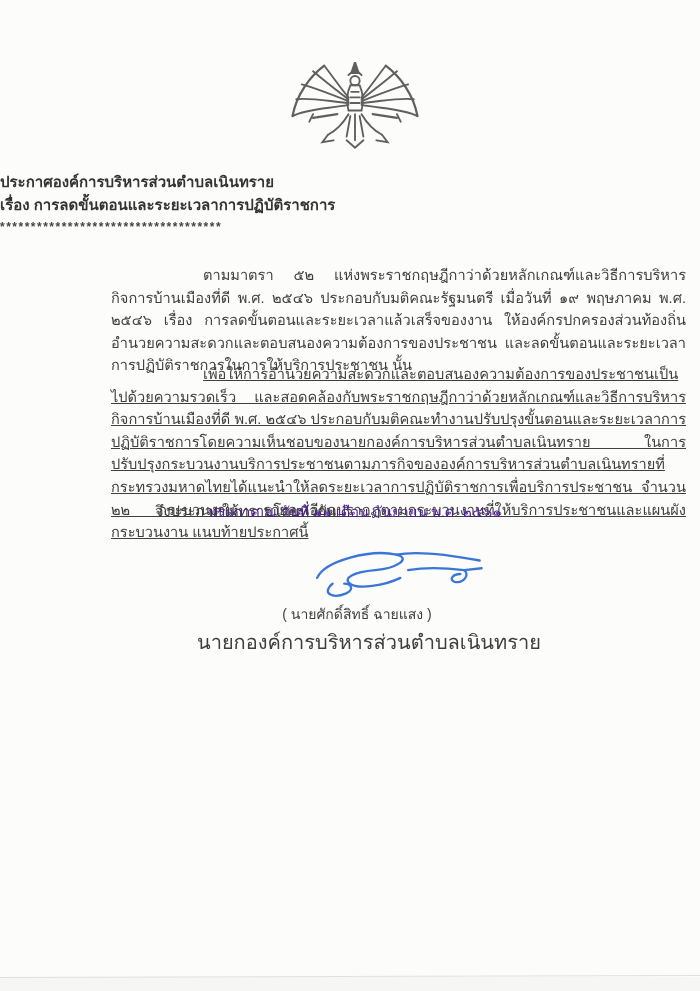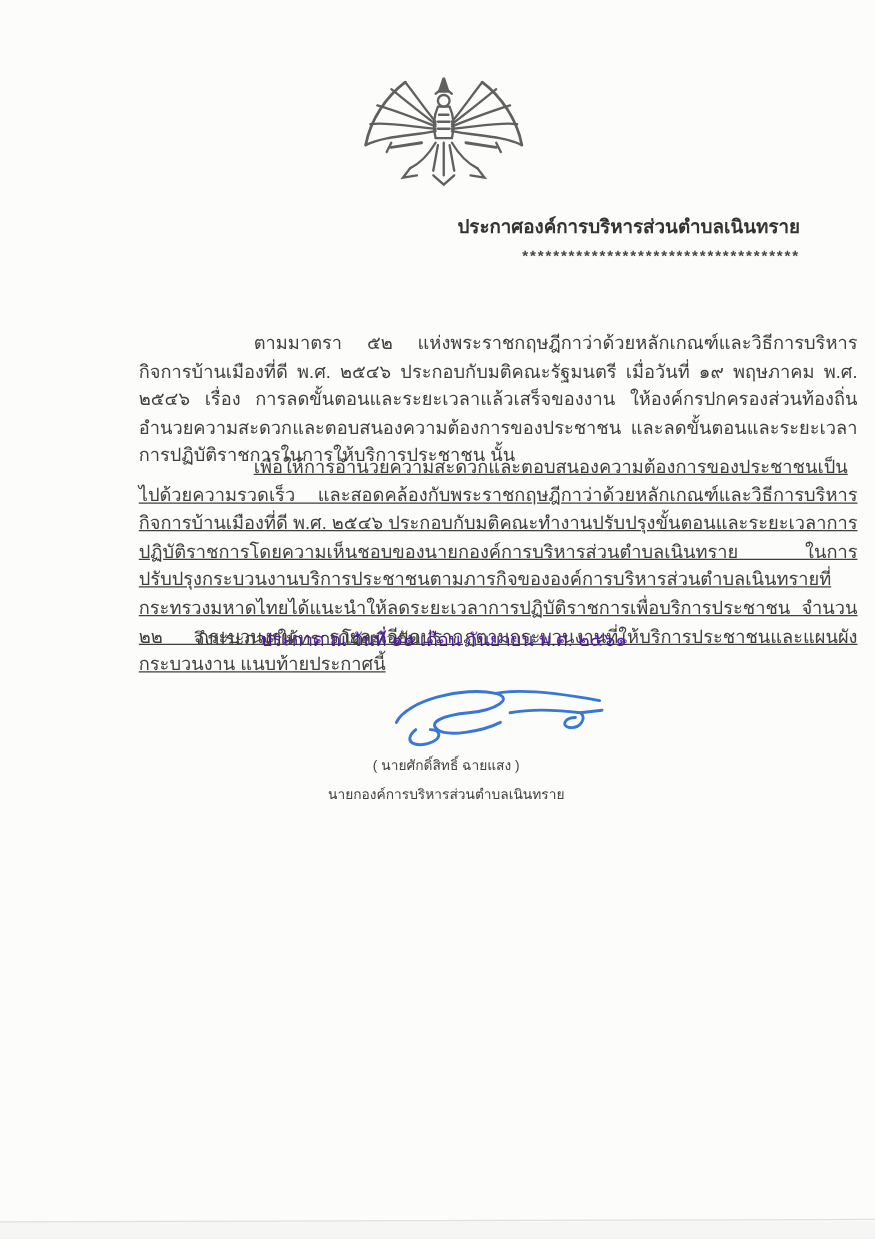--- a/index.html
+++ b/index.html
@@ -8,21 +8,21 @@
     width:700px;height:991px;
     margin:0 auto;
     background:var(--paper,#fcfcfb);
     overflow:hidden;
     font-family:"Liberation Sans","DejaVu Sans",sans-serif;
     color:var(--ink,#3d3d3d);
   }
   .emblem{position:absolute;left:285px;top:62px;width:140px;height:110px;}
   .emblem svg{width:100%;height:100%;}
   .emblem .stroke{stroke:#4a4a4a;fill:none;stroke-width:2;stroke-linecap:round;opacity:.88;}
-  .titleblock{position:absolute;left:0;top:171px;width:640px;text-align:right;}
+  .titleblock{position:absolute;left:0;top:171px;width:640px;text-align:left;}
   .titleblock .tline{
     font-size:15px;font-weight:bold;line-height:22.5px;
     white-space:nowrap;color:#333;
   }
   .separator{
     font-size:12px;font-weight:bold;letter-spacing:1.5px;color:#444;
     margin-top:4px;white-space:nowrap;
   }
   .para{
     position:absolute;left:63px;width:575px;
@@ -39,25 +39,25 @@
   }
   .dateline{
     position:absolute;left:190px;top:500px;width:330px;
     text-align:center;font-size:14.6px;color:#4c1d95;white-space:nowrap;
   }
   .signature{position:absolute;left:303px;top:545px;width:185px;height:60px;}
   .signature svg{width:100%;height:100%;}
   .signature .sig{stroke:var(--signature,#2f6fd6);fill:none;stroke-width:2.4;stroke-linecap:round;opacity:.95;}
   .signername{
     position:absolute;left:197px;top:603px;width:320px;
-    text-align:center;font-size:11px;color:#3f3f3f;white-space:nowrap;
+    text-align:center;font-size:14px;color:#3f3f3f;white-space:nowrap;
   }
   .signertitle{
     position:absolute;left:197px;top:626px;width:320px;
-    text-align:center;font-size:11px;color:#3f3f3f;white-space:nowrap;
+    text-align:center;font-size:20px;color:#3f3f3f;white-space:nowrap;
   }
   .scanline{
     position:absolute;left:0;top:976px;width:700px;height:1px;
     background:#d9d9d6;opacity:.8;transform:rotate(-0.15deg);
   }
   .scanstrip{
     position:absolute;left:0;top:977px;width:700px;height:14px;
     background:#f6f6f4;
   }
 </style>
@@ -100,20 +100,21 @@
         <path d="M75,56 L75,84 M70,58 L66,80 M80,58 L84,80"></path>
         <path d="M66,84 L75,92 L84,84"></path>
 
         <path d="M46,78 L40,86 L52,84 M104,78 L110,86 L98,84"></path>
       </g>
     </svg>
   </div>
 
   <div class="titleblock">
     <div class="tline">ประกาศองค์การบริหารส่วนตำบลเนินทราย</div>
+    <div class="tline">เรื่อง การลดขั้นตอนและระยะเวลาการปฏิบัติราชการ</div>
     <div class="separator">************************************</div>
   </div>
 
   <div class="para p1">ตามมาตรา ๕๒ แห่งพระราชกฤษฎีกาว่าด้วยหลักเกณฑ์และวิธีการบริหารกิจการบ้านเมืองที่ดี พ.ศ. ๒๕๔๖ ประกอบกับมติคณะรัฐมนตรี เมื่อวันที่ ๑๙ พฤษภาคม พ.ศ. ๒๕๔๖ เรื่อง การลดขั้นตอนและระยะเวลาแล้วเสร็จของงาน ให้องค์กรปกครองส่วนท้องถิ่นอำนวยความสะดวกและตอบสนองความต้องการของประชาชน และลดขั้นตอนและระยะเวลาการปฏิบัติราชการในการให้บริการประชาชน นั้น</div>
   <div class="para p2">เพื่อให้การอำนวยความสะดวกและตอบสนองความต้องการของประชาชนเป็นไปด้วยความรวดเร็ว และสอดคล้องกับพระราชกฤษฎีกาว่าด้วยหลักเกณฑ์และวิธีการบริหารกิจการบ้านเมืองที่ดี พ.ศ. ๒๕๔๖ ประกอบกับมติคณะทำงานปรับปรุงขั้นตอนและระยะเวลาการปฏิบัติราชการโดยความเห็นชอบของนายกองค์การบริหารส่วนตำบลเนินทราย ในการปรับปรุงกระบวนงานบริการประชาชนตามภารกิจขององค์การบริหารส่วนตำบลเนินทรายที่กระทรวงมหาดไทยได้แนะนำให้ลดระยะเวลาการปฏิบัติราชการเพื่อบริการประชาชน จำนวน ๒๒ กระบวนงาน รายละเอียดปรากฏตามกระบวนงานที่ให้บริการประชาชนและแผนผังกระบวนงาน แนบท้ายประกาศนี้</div>
   <div class="closing">จึงประกาศให้ทราบโดยทั่วกัน</div>
 
   <div class="dateline">ประกาศ ณ วันที่ ๑๑ เดือน กันยายน พ.ศ. ๒๕๖๑</div>
 
   <div class="signature">

